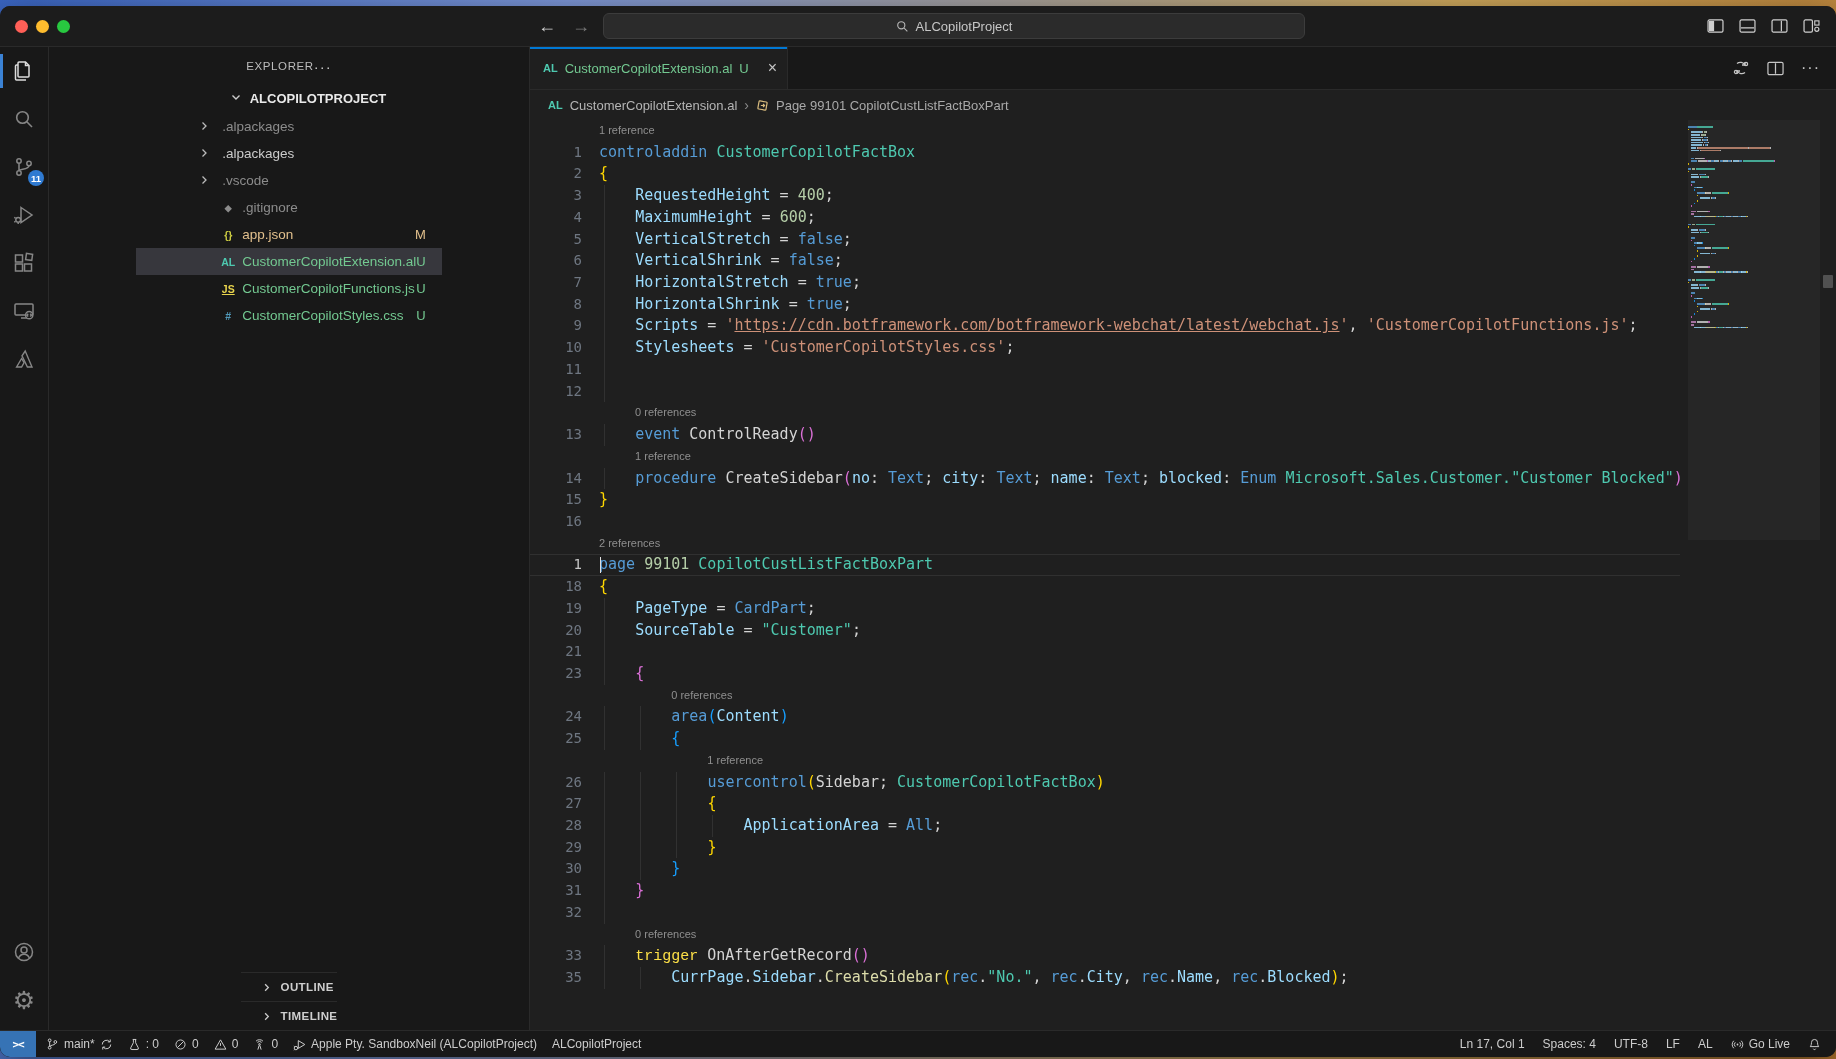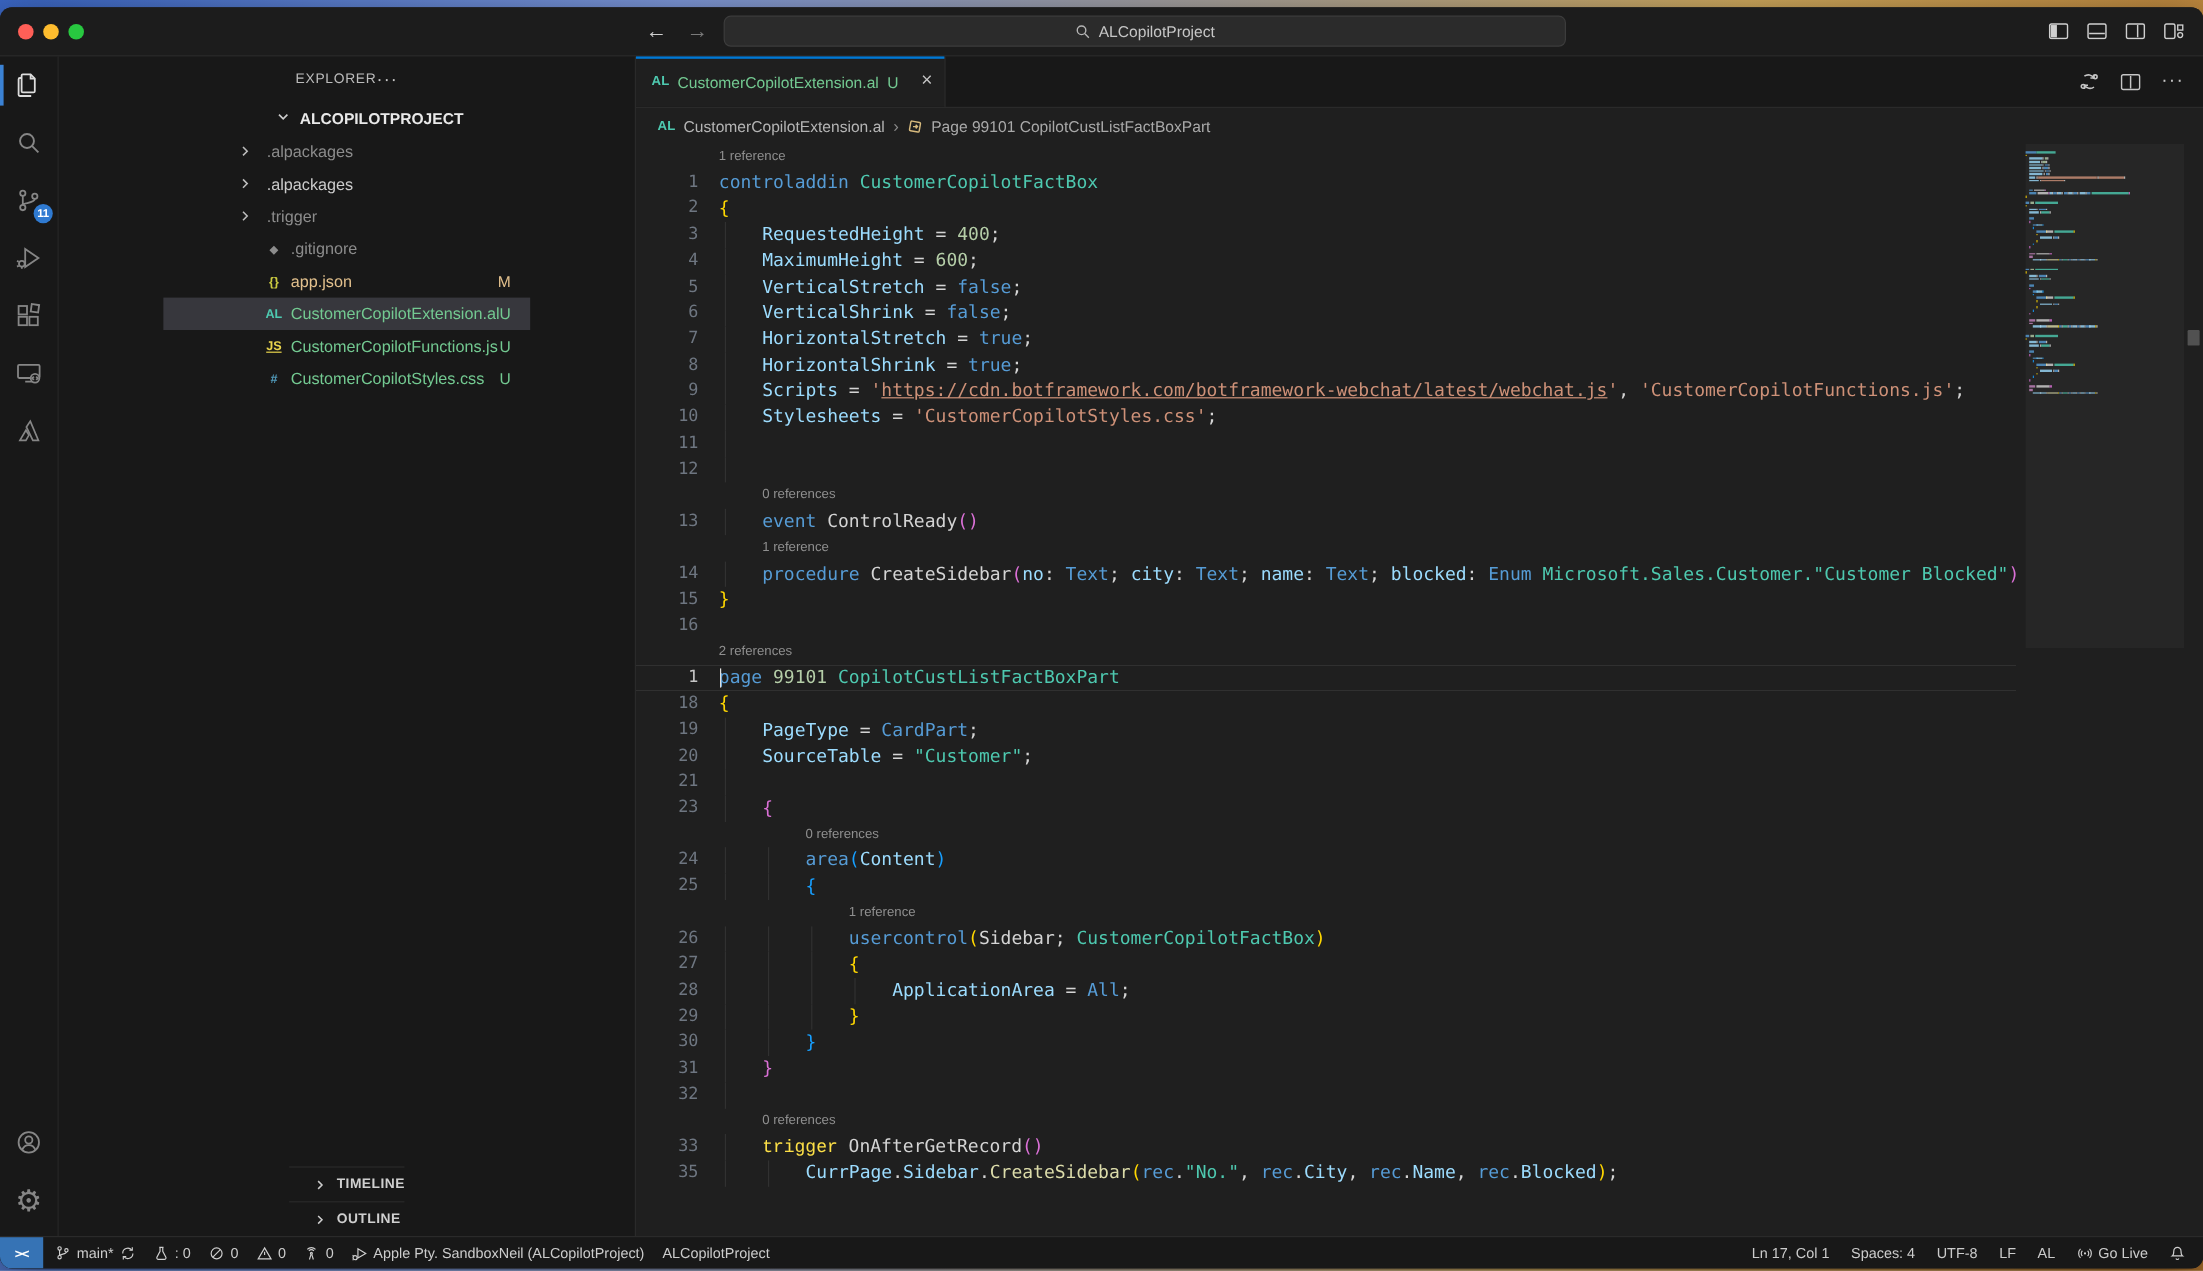--- a/index.html
+++ b/index.html
@@ -217,21 +217,21 @@
           <div class="titem folder">
             <svg class="tw" width="12" height="12" viewBox="0 0 12 12" fill="none" stroke="#bbbbbb" stroke-width="1.3">
               <path d="M4.5 2.5L8 6l-3.5 3.5"></path>
             </svg>
             <span class="lbl" style="color: rgb(204, 204, 204);">.alpackages</span>
           </div>
           <div class="titem folder">
             <svg class="tw" width="12" height="12" viewBox="0 0 12 12" fill="none" stroke="#bbbbbb" stroke-width="1.3">
               <path d="M4.5 2.5L8 6l-3.5 3.5"></path>
             </svg>
-            <span class="lbl" style="color: rgb(140, 140, 140);">.trigger</span>
+            <span class="lbl" style="color: rgb(140, 140, 140);">.vscode</span>
           </div>
           <div class="titem">
             <span class="ficon" style="color: rgb(140, 140, 140); font-size: 9px;">◆</span>
             <span class="lbl" style="color: rgb(140, 140, 140);">.gitignore</span>
           </div>
           <div class="titem">
             <span class="ficon" style="color: rgb(203, 203, 65);">{}</span>
             <span class="lbl" style="color: rgb(226, 192, 141);">app.json</span>
             <span class="gbadge" style="color: rgb(226, 192, 141);">M</span>
           </div>
@@ -249,27 +249,27 @@
             <span class="ficon" style="color: rgb(81, 154, 186);">#</span>
             <span class="lbl" style="color: rgb(115, 201, 145);">CustomerCopilotStyles.css</span>
             <span class="gbadge" style="color: rgb(115, 201, 145);">U</span>
           </div>
         </div>
       <div class="sections">
         <div class="sec">
           <svg width="11" height="11" viewBox="0 0 12 12" fill="none" stroke="#cccccc" stroke-width="1.4">
               <path d="M4.5 2.5L8 6l-3.5 3.5"></path>
             </svg>
-          <span>TIMELINE</span>
+          <span>OUTLINE</span>
         </div>
         <div class="sec">
           <svg width="11" height="11" viewBox="0 0 12 12" fill="none" stroke="#cccccc" stroke-width="1.4">
               <path d="M4.5 2.5L8 6l-3.5 3.5"></path>
             </svg>
-          <span>OUTLINE</span>
+          <span>TIMELINE</span>
         </div>
       </div>
     </div>
 
     <div class="editor-col">
       <div class="tabbar">
         <div class="tab">
           <span class="alglyph">AL</span>
           <span>CustomerCopilotExtension.al</span>
           <span>U</span>

